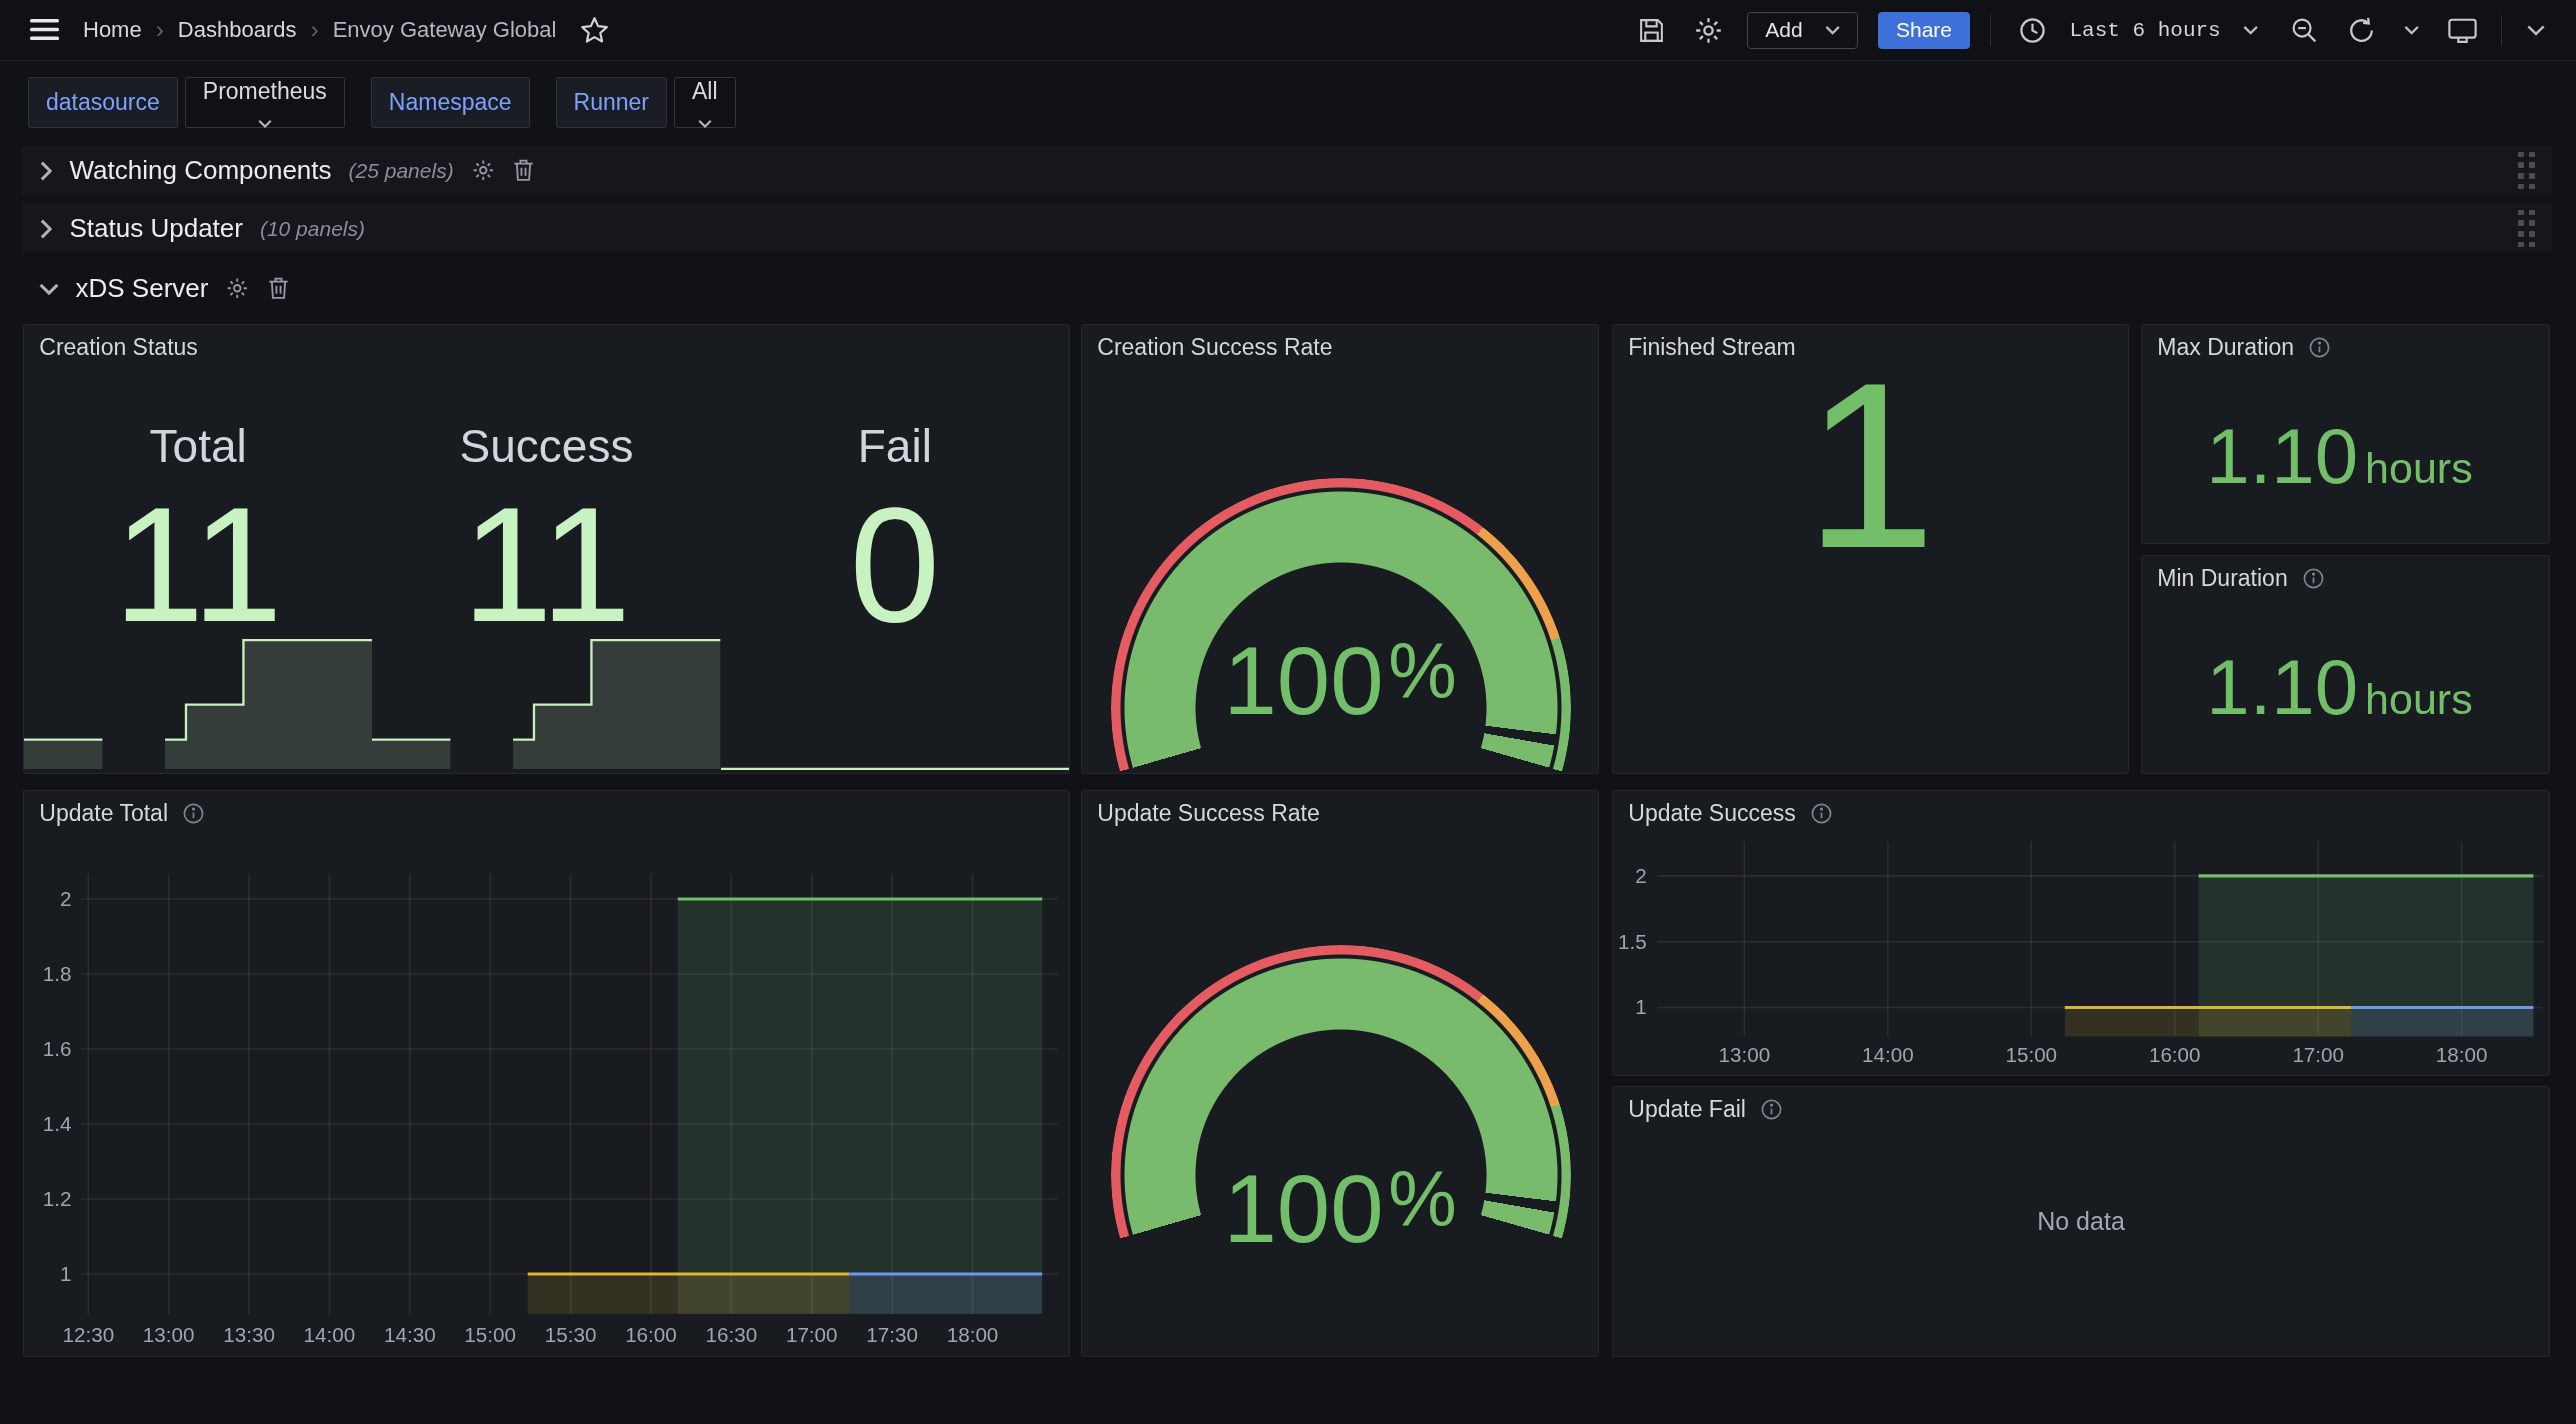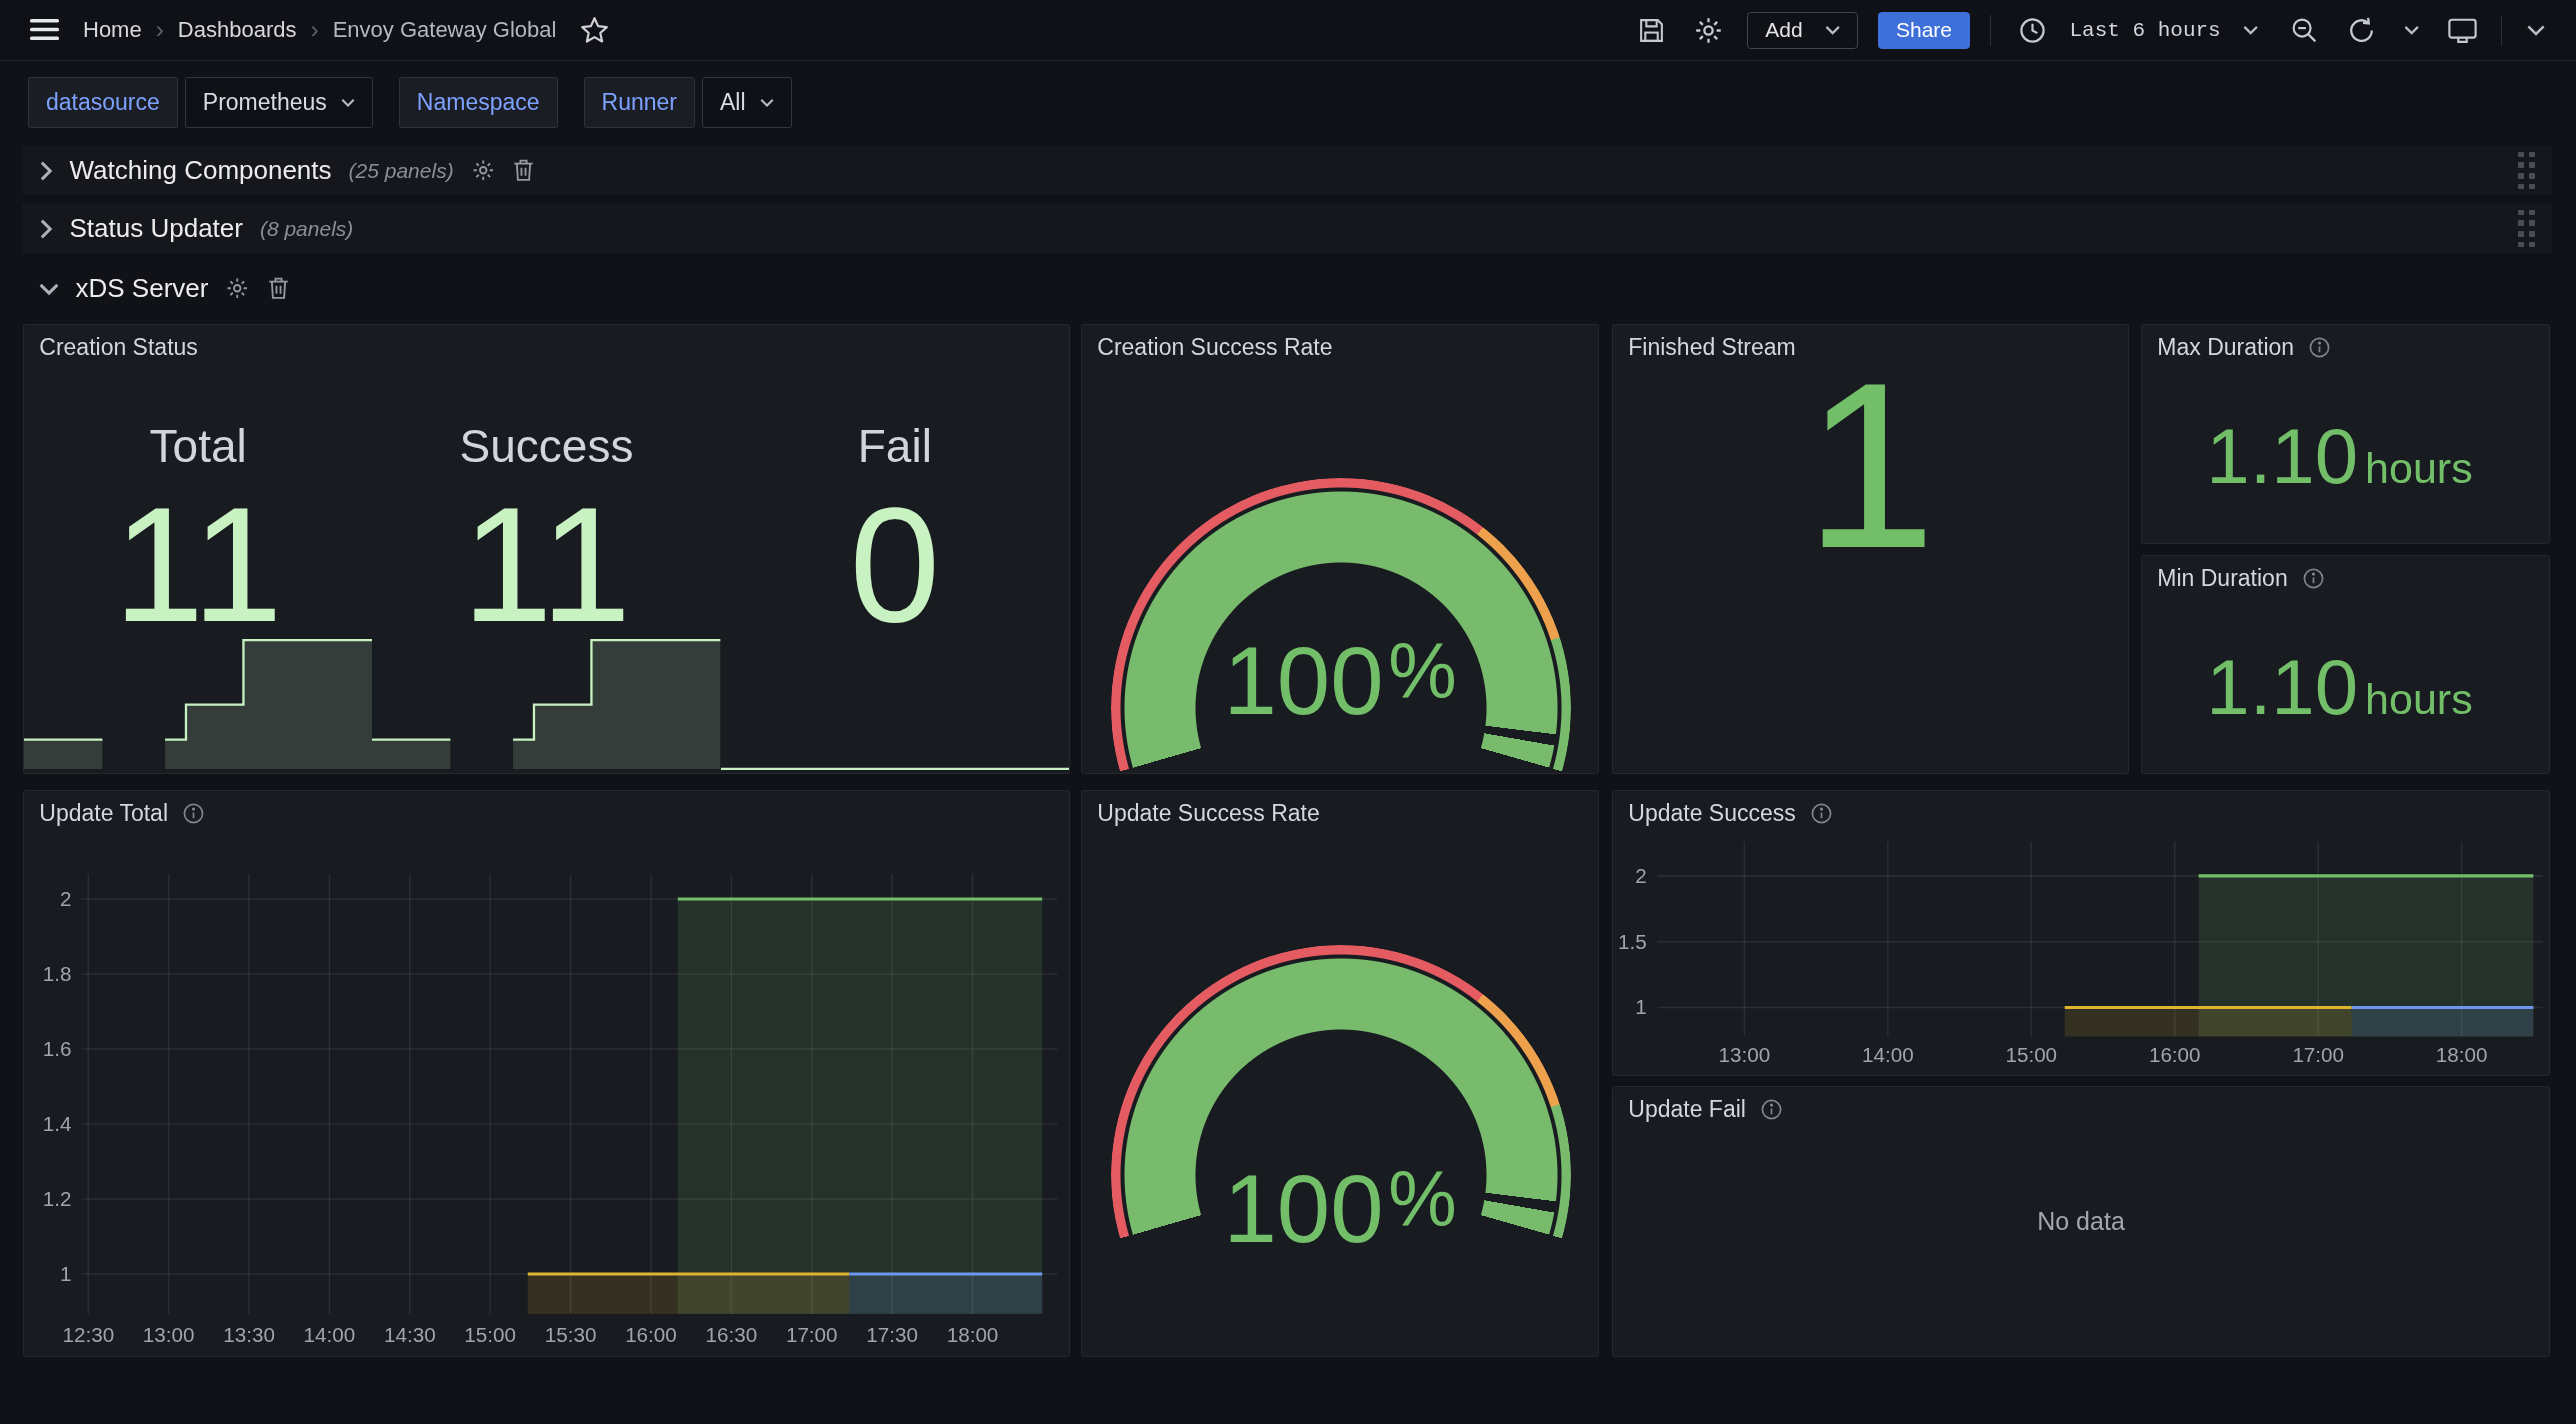--- a/index.html
+++ b/index.html
@@ -40,21 +40,21 @@
   .varbar { position:absolute; top:77px; left:28px; display:flex; gap:26px; }
   .var-group { display:flex; gap:7px; }
   .var-label {
     height:51px; padding:0 17px; display:flex; align-items:center;
     background:#1a1d24; border:0.8px solid #2e323b; border-radius:2.3px;
     color:#7da1ff; font-size:23px;
   }
   .var-value {
     height:51px; padding:0 17px; display:flex; align-items:center; gap:14px;
     background:#101116; border:0.8px solid #33363e; border-radius:2.3px;
-    color:#d9dbe2; font-size:23px; cursor:pointer;
+    color:#d9dbe2; font-size:23px; cursor:pointer;flex-direction:column;
   }
 
   
   .rowhdr {
     position:absolute; left:21.5px; right:24.5px; height:49px;
     display:flex; align-items:center; gap:17px; padding:0 17px;
     cursor:pointer;
   }
   .rowhdr.bg { background:#16171d; }
   .row-title { font-size:26px; font-weight:500; color:#eceded; }
@@ -267,21 +267,21 @@
       <span></span>
       <span></span>
     </span>
 </div>
 
 <div class="rowhdr bg" style="top:204px">
   <svg width="14" height="20" viewBox="0 0 8 12" fill="none" stroke="#aeb1ba" stroke-width="1.8">
       <path d="M1.5 1 L6.5 6 L1.5 11"></path>
     </svg>
   <span class="row-title">Status Updater</span>
-  <span class="row-count">(8 panels)</span>
+  <span class="row-count">(10 panels)</span>
   <span class="drag-dots">
       <span></span>
       <span></span>
       <span></span>
       <span></span>
       <span></span>
       <span></span>
       <span></span>
       <span></span>
     </span>

